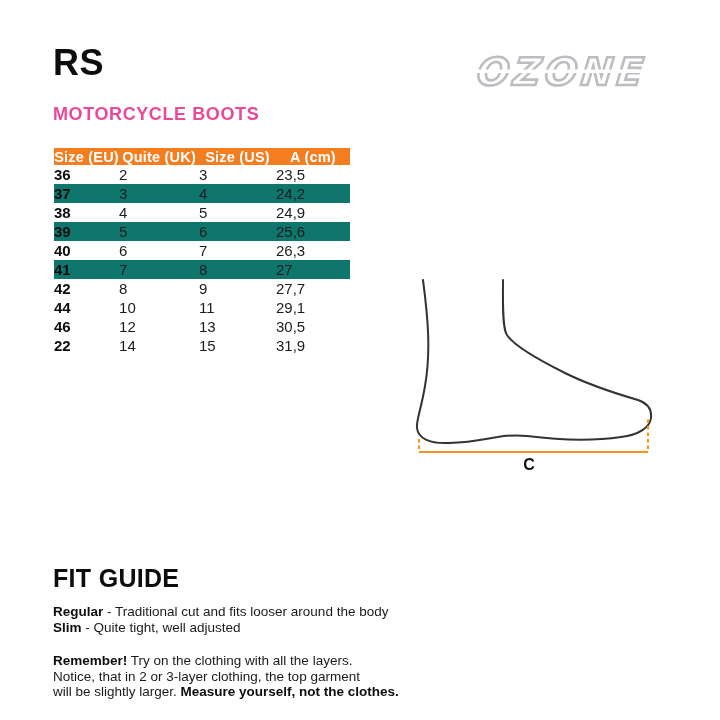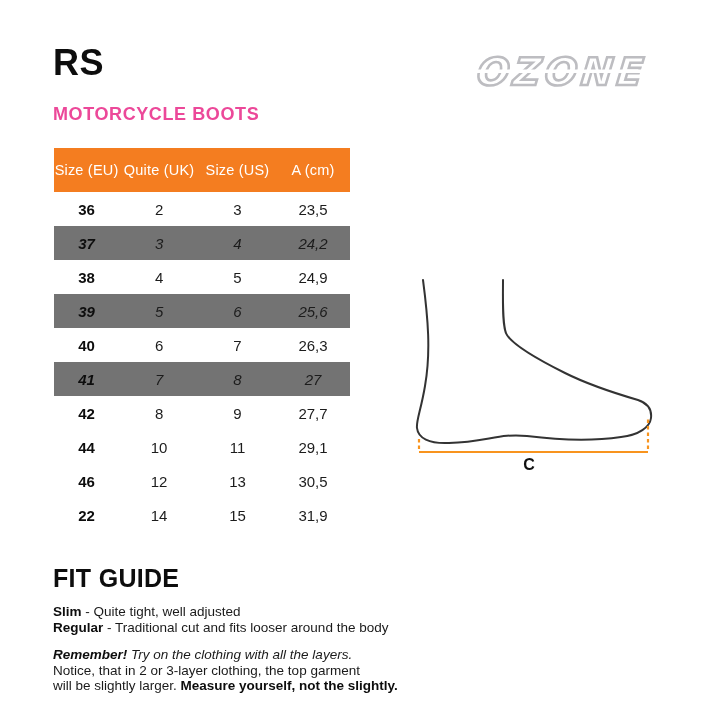--- a/index.html
+++ b/index.html
@@ -31,46 +31,46 @@
     position: absolute; left: 54px; top: 148px; width: 296px;
     border-collapse: collapse; table-layout: fixed;
     font-size: 15px;
   }
   .size-table col.c1 { width: 22%; }
   .size-table col.c2 { width: 27%; }
   .size-table col.c3 { width: 26%; }
   .size-table col.c4 { width: 25%; }
   .size-table th {
     background: #F47D20; color: #ffffff;
-    font-size: 14.5px; font-weight: 400;
-    height: 44px; text-align: center; vertical-align: middle;
+    font-size: 14.5px; font-weight: 700;
+    height: 17px; text-align: center; vertical-align: middle;
     letter-spacing: 0.2px;
   }
   .size-table td {
-    height: 34px; text-align: center; vertical-align: middle;
+    height: 19px; text-align: left; vertical-align: middle;
     color: #1c1c1c; font-weight: 400;
   }
   .size-table td.eu { font-weight: 700; color: #0d0d0d; }
-  .size-table tr.alt td { background: #737373; font-style: italic; }
+  .size-table tr.alt td { background: #0f766e; }
 
   
   .foot-diagram {
     position: absolute; left: 403px; top: 268px; width: 264px; height: 212px;
   }
 
   
   .fit-guide { position: absolute; left: 53px; top: 564px; width: 400px; }
   .fit-guide h2 {
     font-size: 25px; font-weight: 800; color: #0d0d0d; letter-spacing: 0.3px;
     margin-bottom: 11px;
   }
   .fit-guide .line {
     font-size: 13.5px; line-height: 15.5px; color: #1a1a1a;
   }
-  .fit-guide .group-gap { margin-top: 12px; font-style: italic; }
+  .fit-guide .group-gap { margin-top: 18px; }
   .fit-guide b { font-weight: 700; color: #0d0d0d; }
 </style>
 </head>
 <body>
 
 <div class="page">
 
   <div class="product-name">RS</div>
   <div class="product-category">MOTORCYCLE BOOTS</div>
 
@@ -180,20 +180,20 @@
 
       <path d="M16,184 L245,184" stroke="#F8941E" stroke-width="2" fill="none"></path>
       <path d="M16,181 L16,168" stroke="#F8941E" stroke-width="2.2" fill="none" stroke-dasharray="3.5,3"></path>
       <path d="M245,181 L245,150" stroke="#F8941E" stroke-width="2.2" fill="none" stroke-dasharray="3.5,3"></path>
       <text x="126" y="202" text-anchor="middle" font-family="Liberation Sans, sans-serif" font-size="16" font-weight="bold" fill="#111111">C</text>
     </svg>
   </div>
 
   <section class="fit-guide">
     <h2>FIT GUIDE</h2>
+    <div class="line"><b>Regular</b><span> -  Traditional cut and fits looser around the body</span></div>
     <div class="line"><b>Slim</b><span> - Quite tight, well adjusted</span></div>
-    <div class="line"><b>Regular</b><span> -  Traditional cut and fits looser around the body</span></div>
     <div class="line group-gap"><b>Remember!</b><span> Try on the clothing with all the layers.</span></div>
     <div class="line">Notice, that in 2 or 3-layer clothing, the top garment</div>
-    <div class="line"><span>will be slightly larger. </span><b>Measure yourself, not the slightly.</b></div>
+    <div class="line"><span>will be slightly larger. </span><b>Measure yourself, not the clothes.</b></div>
   </section>
 
 </div>
 
 </body></html>

